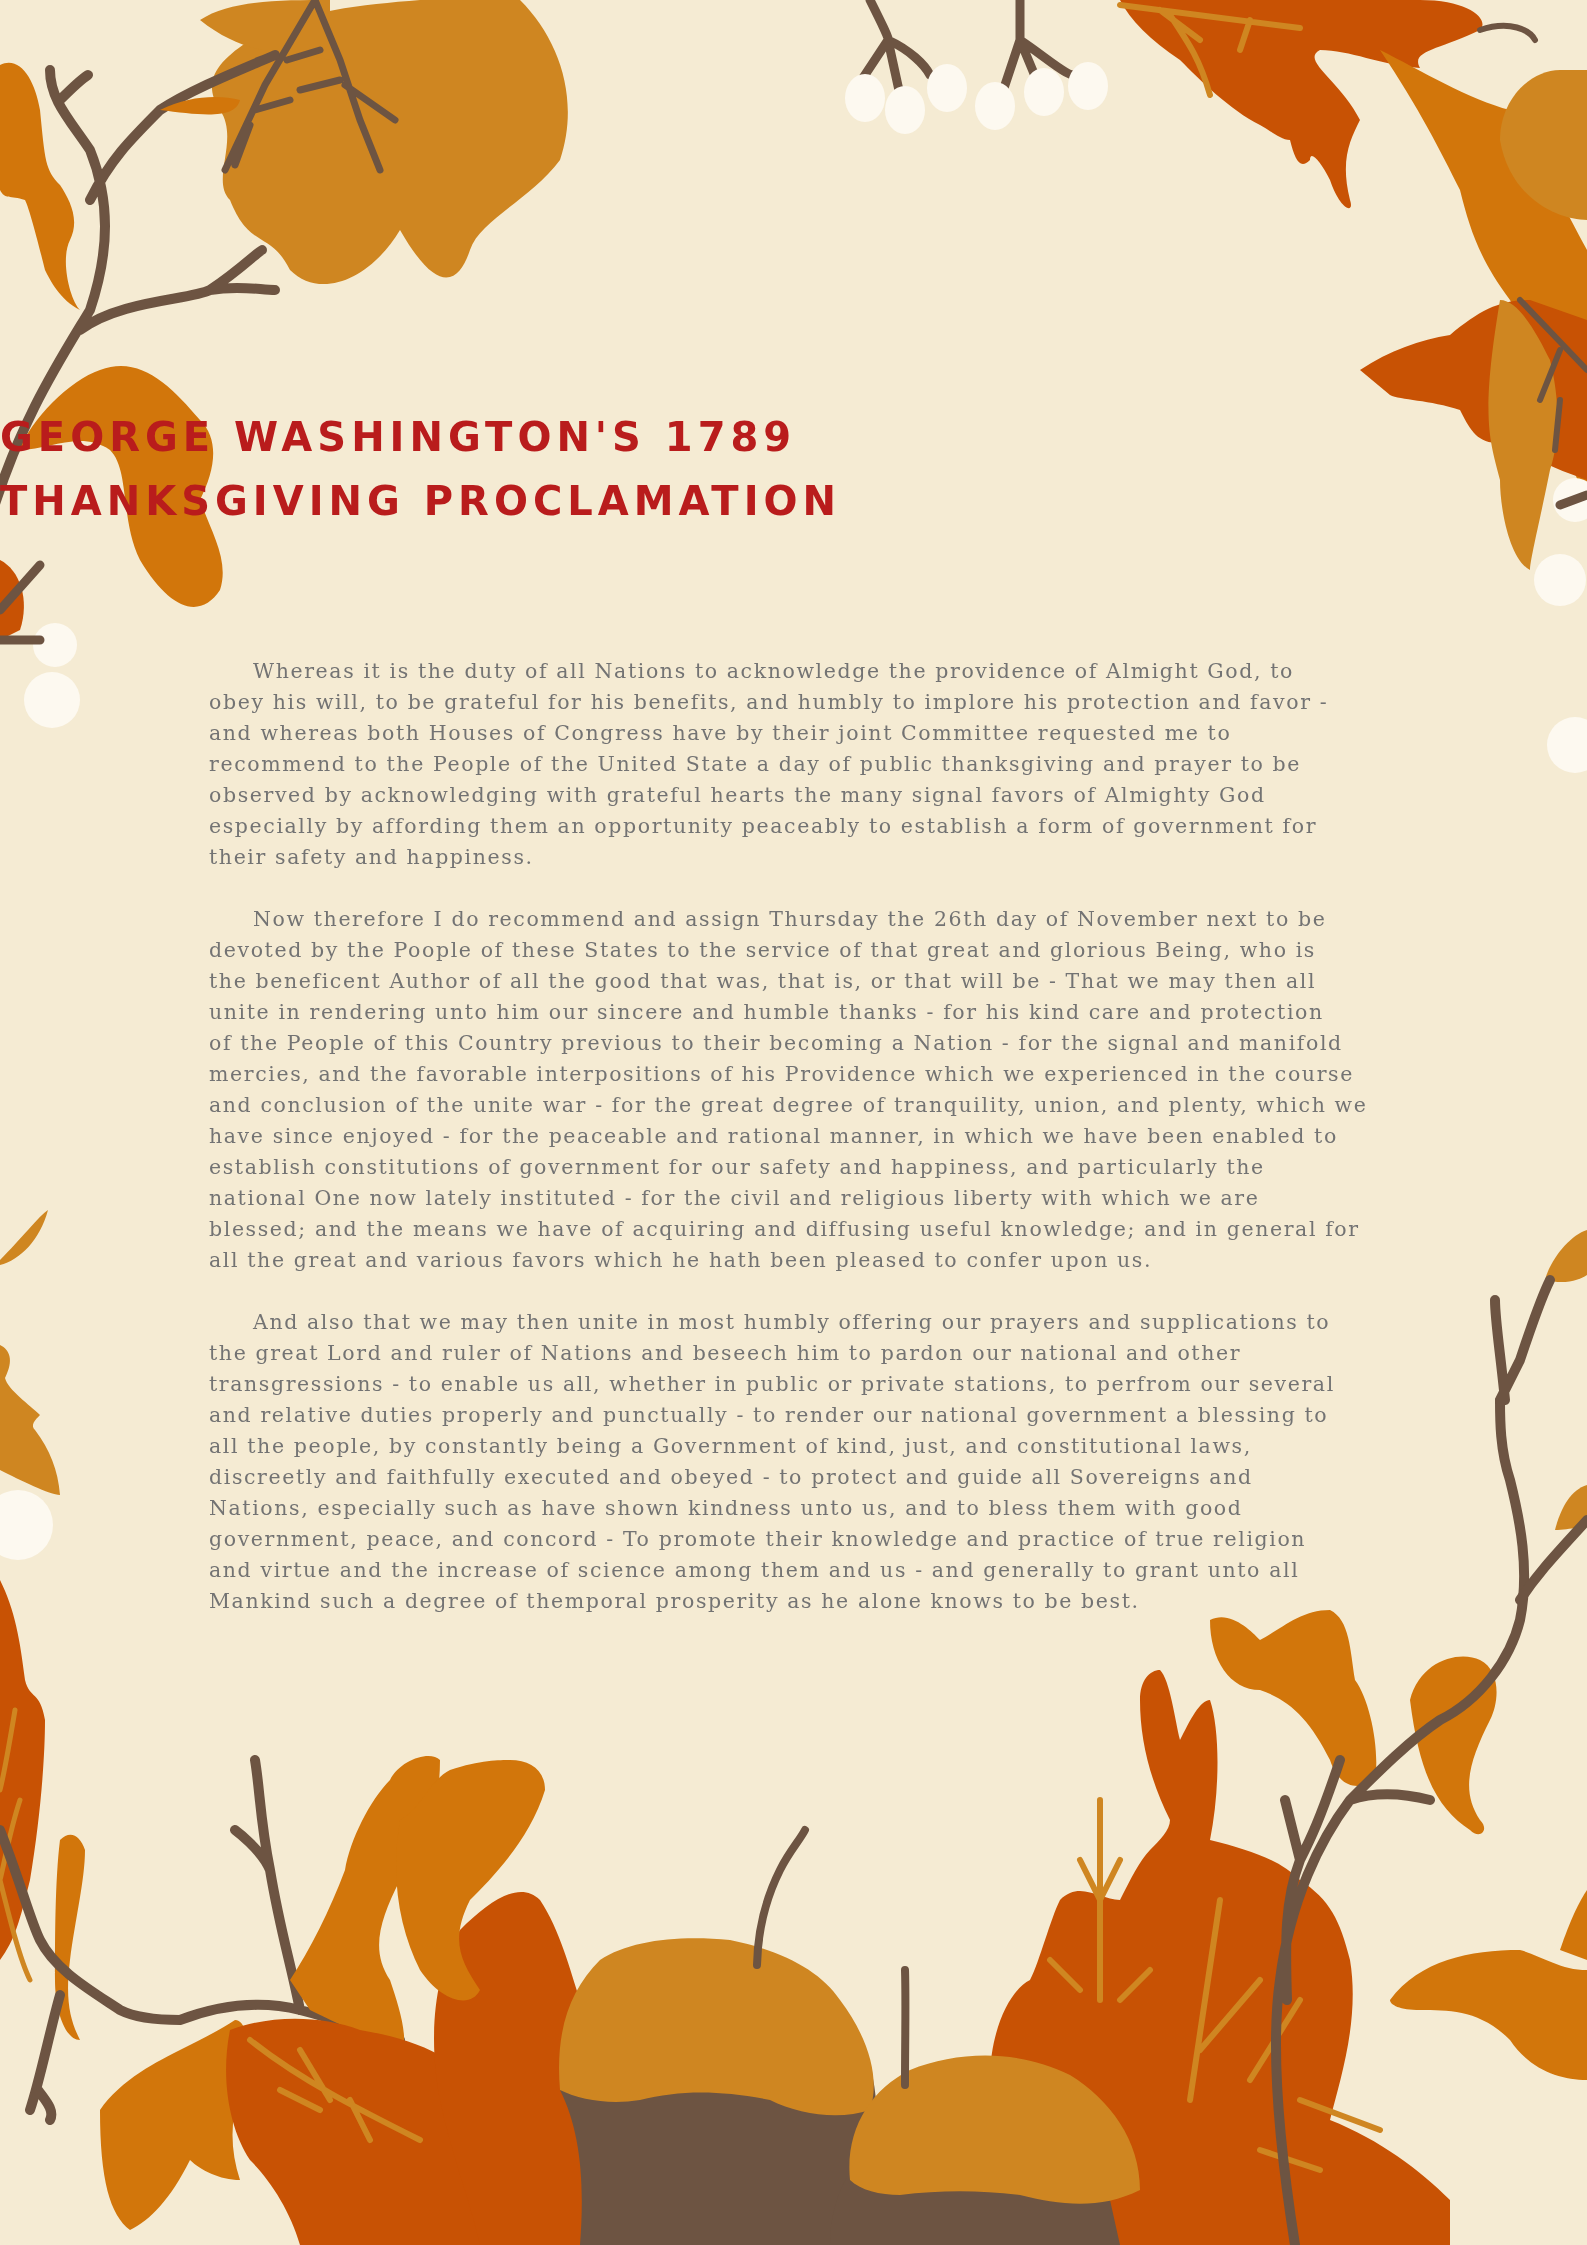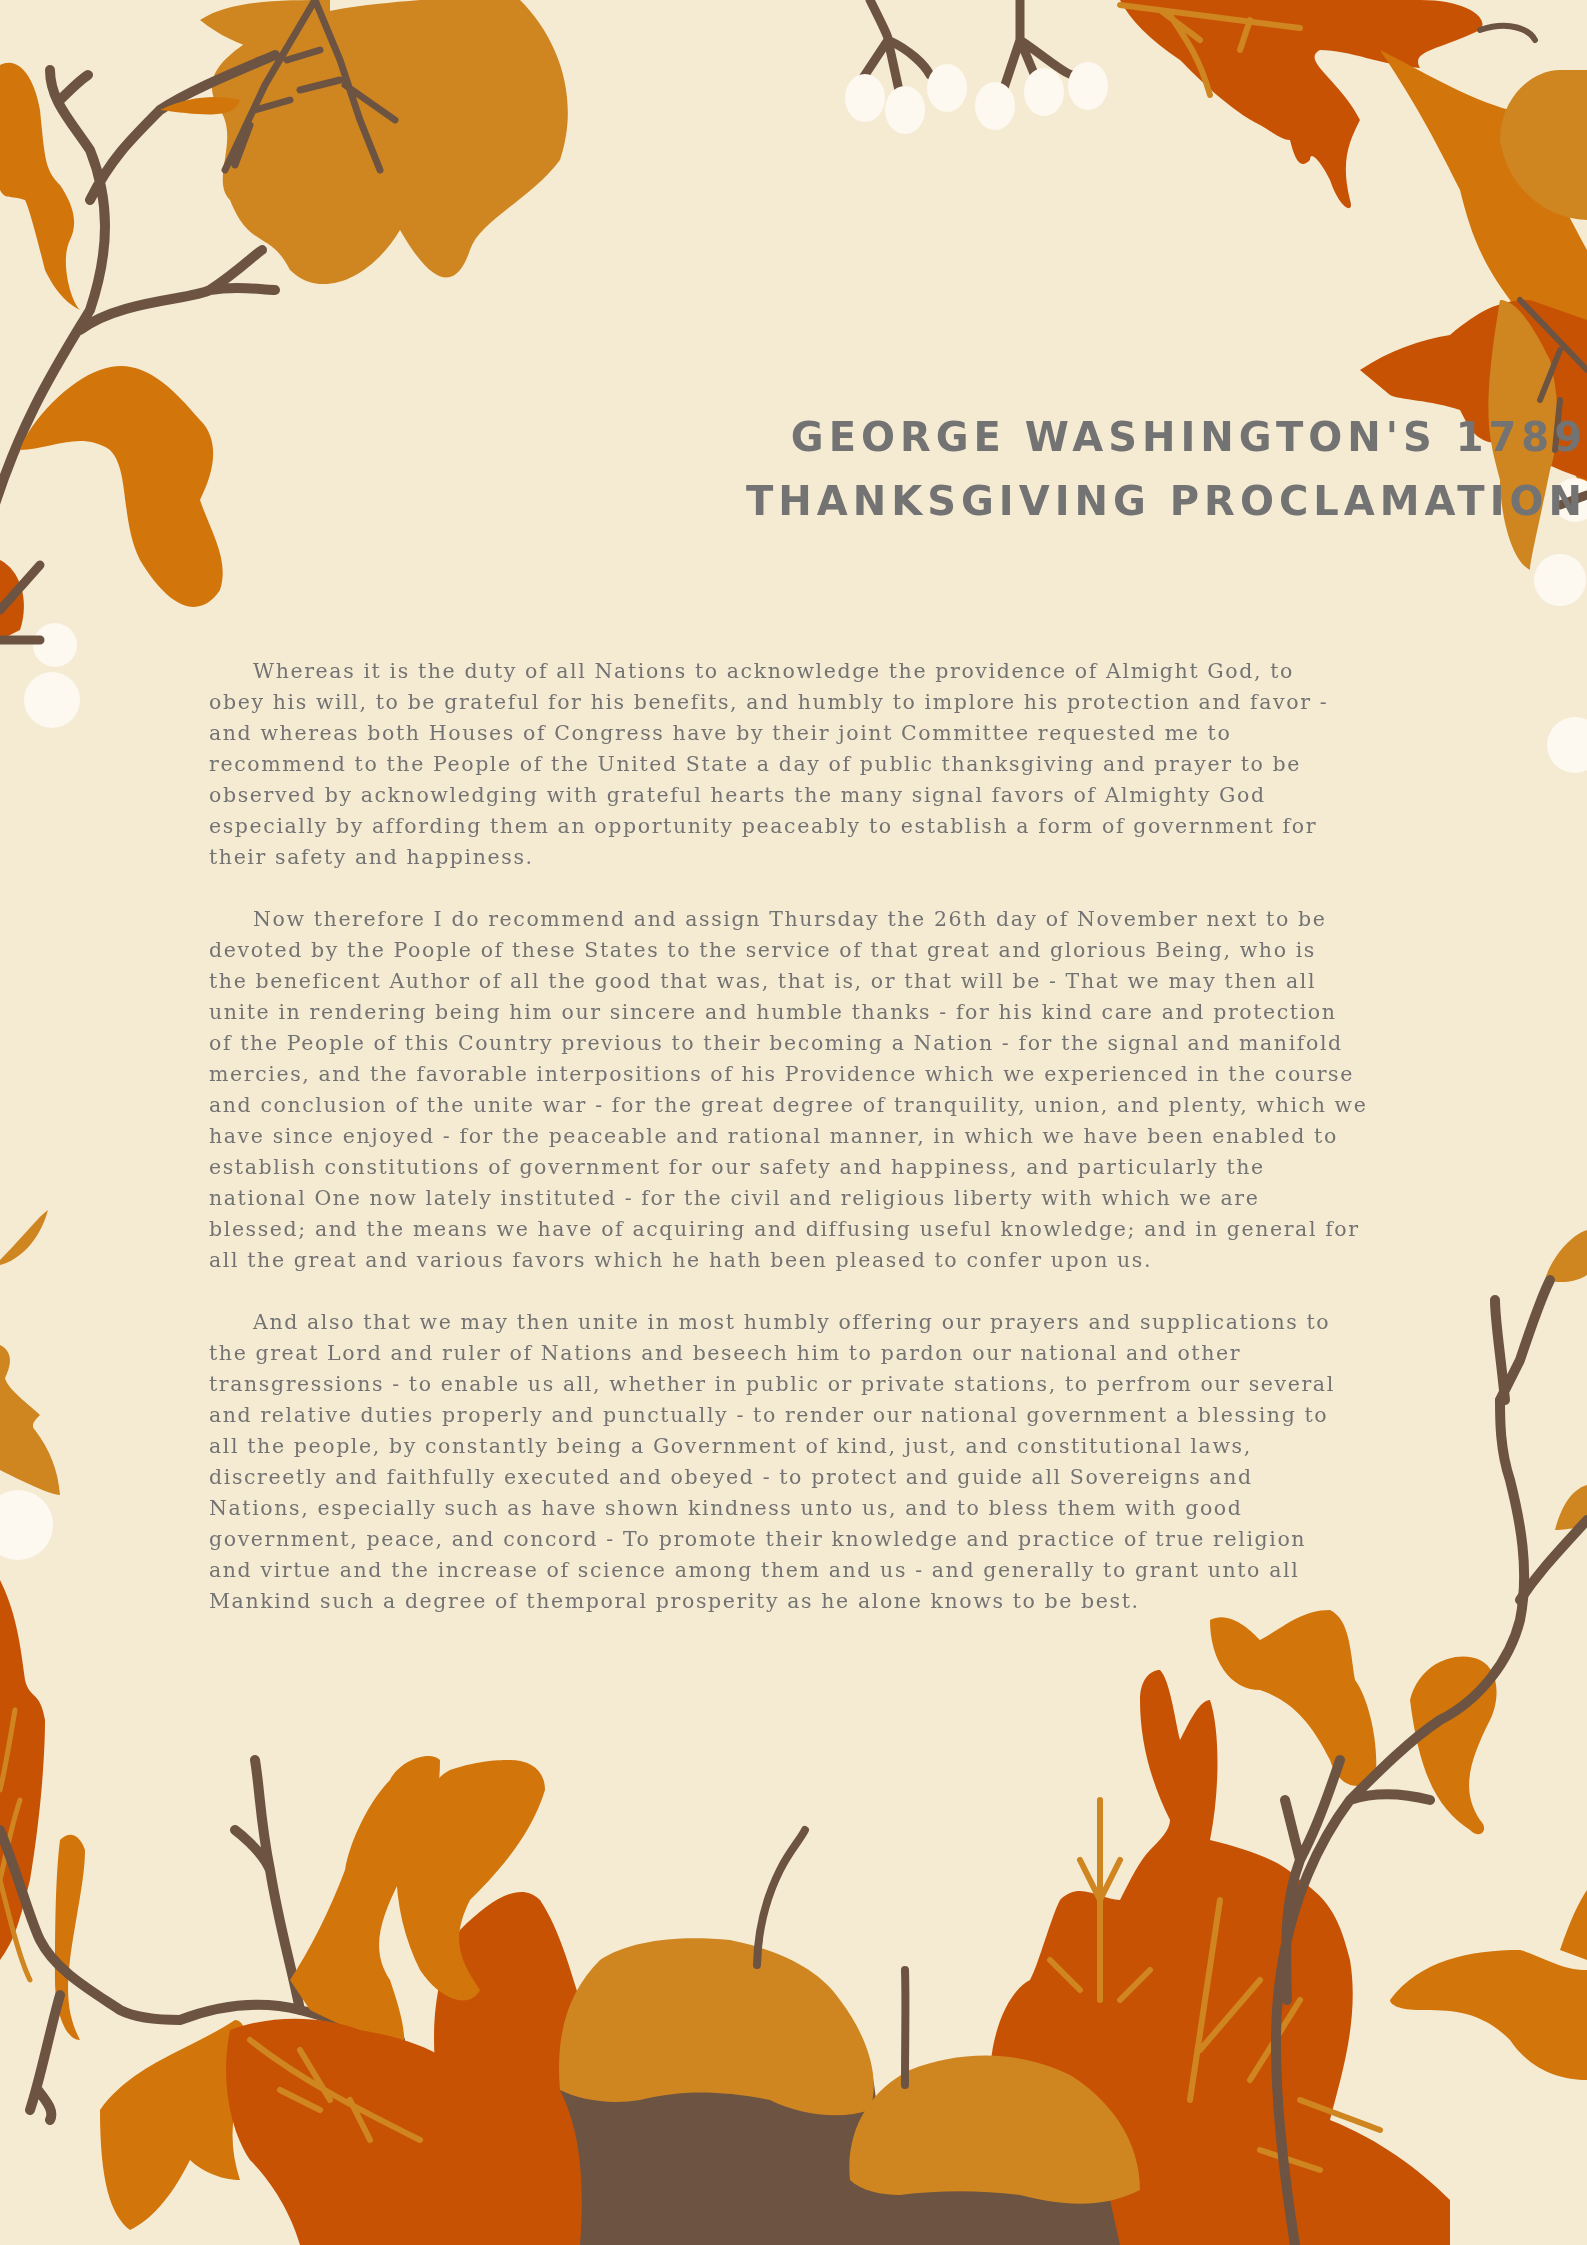--- a/index.html
+++ b/index.html
@@ -5,24 +5,24 @@
   html, body { margin: 0; padding: 0; }
   body {
     width: 1587px; height: 2245px; overflow: hidden;
     background: #f5ebd3;
     position: relative;
   }
   .page { position: absolute; inset: 0; width: 1587px; height: 2245px; background: #f5ebd3; overflow: hidden; }
   .deco { position: absolute; left: 0; top: 0; width: 1587px; height: 2245px; pointer-events: none; }
   .title {
     position: absolute; left: 0; right: 0; top: 405px;
-    text-align: right;
+    text-align: left;
     font-family: "DejaVu Sans", sans-serif;
     font-weight: bold;
-    color: #737373;
+    color: #b91c1c;
     font-size: 40px;
     letter-spacing: 5px;
     line-height: 64px;
   }
   .title div { display: block; }
   .body {
     position: absolute; left: 209px; top: 656px; width: 1230px;
     font-family: "DejaVu Serif", serif;
     color: #737373;
     font-size: 20.5px;
@@ -149,21 +149,21 @@
       <span class="line">and whereas both Houses of Congress have by their joint Committee requested me to</span>
       <span class="line">recommend to the People of the United State a day of public thanksgiving and prayer to be</span>
       <span class="line">observed by acknowledging with grateful hearts the many signal favors of Almighty God</span>
       <span class="line">especially by affording them an opportunity peaceably to establish a form of government for</span>
       <span class="line">their safety and happiness.</span>
     </p>
     <p style="text-indent:0">
       <span class="line first">Now therefore I do recommend and assign Thursday the 26th day of November next to be</span>
       <span class="line">devoted by the Poople of these States to the service of that great and glorious Being, who is</span>
       <span class="line">the beneficent Author of all the good that was, that is, or that will be - That we may then all</span>
-      <span class="line">unite in rendering being him our sincere and humble thanks - for his kind care and protection</span>
+      <span class="line">unite in rendering unto him our sincere and humble thanks - for his kind care and protection</span>
       <span class="line">of the People of this Country previous to their becoming a Nation - for the signal and manifold</span>
       <span class="line">mercies, and the favorable interpositions of his Providence which we experienced in the course</span>
       <span class="line">and conclusion of the unite war - for the great degree of tranquility, union, and plenty, which we</span>
       <span class="line">have since enjoyed - for the peaceable and rational manner, in which we have been enabled to</span>
       <span class="line">establish constitutions of government for our safety and happiness, and particularly the</span>
       <span class="line">national One now lately instituted - for the civil and religious liberty with which we are</span>
       <span class="line">blessed; and the means we have of acquiring and diffusing useful knowledge; and in general for</span>
       <span class="line">all the great and various favors which he hath been pleased to confer upon us.</span>
     </p>
     <p style="text-indent:0">

